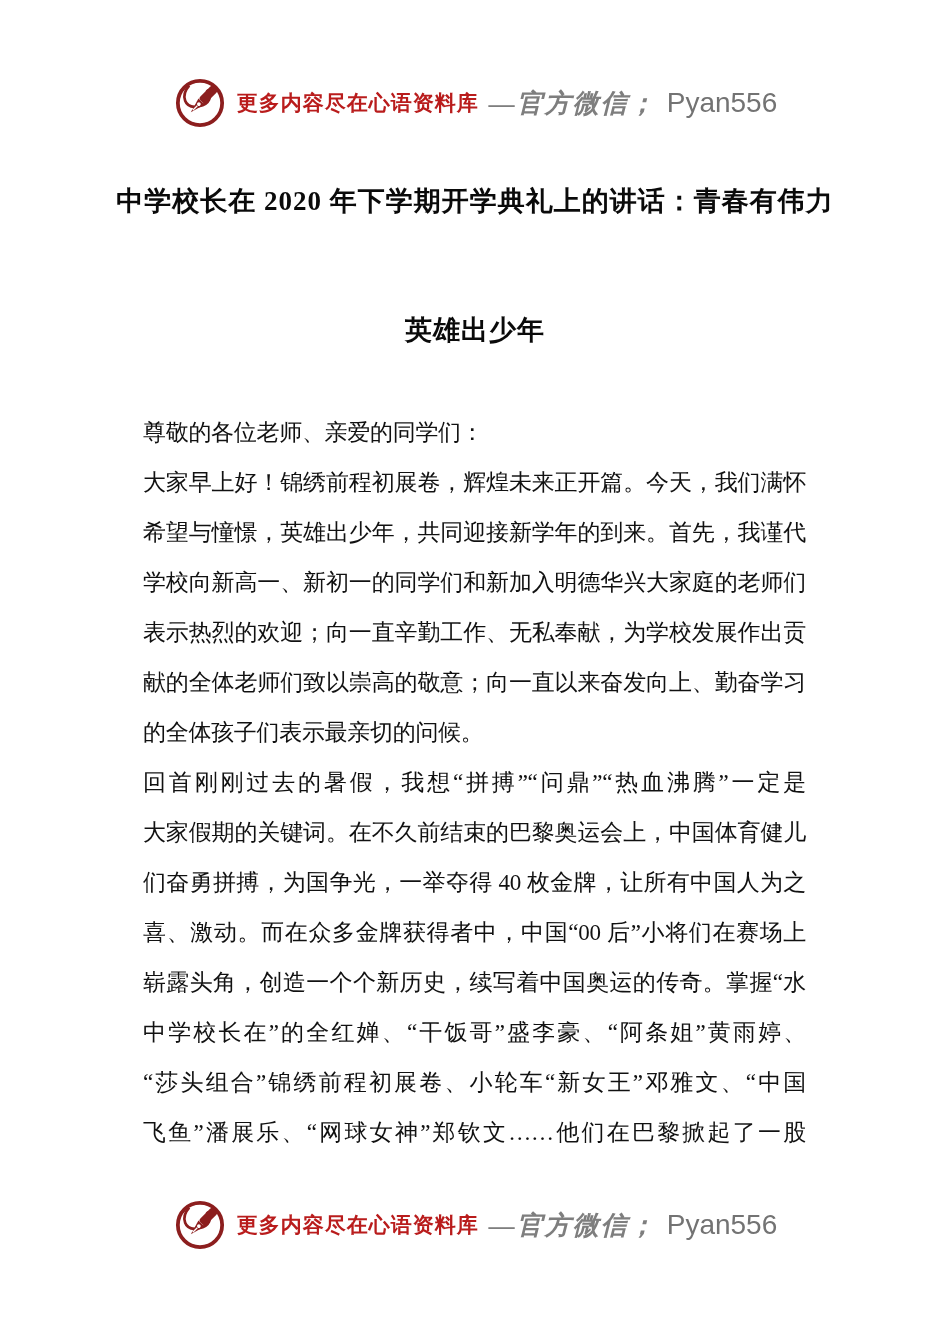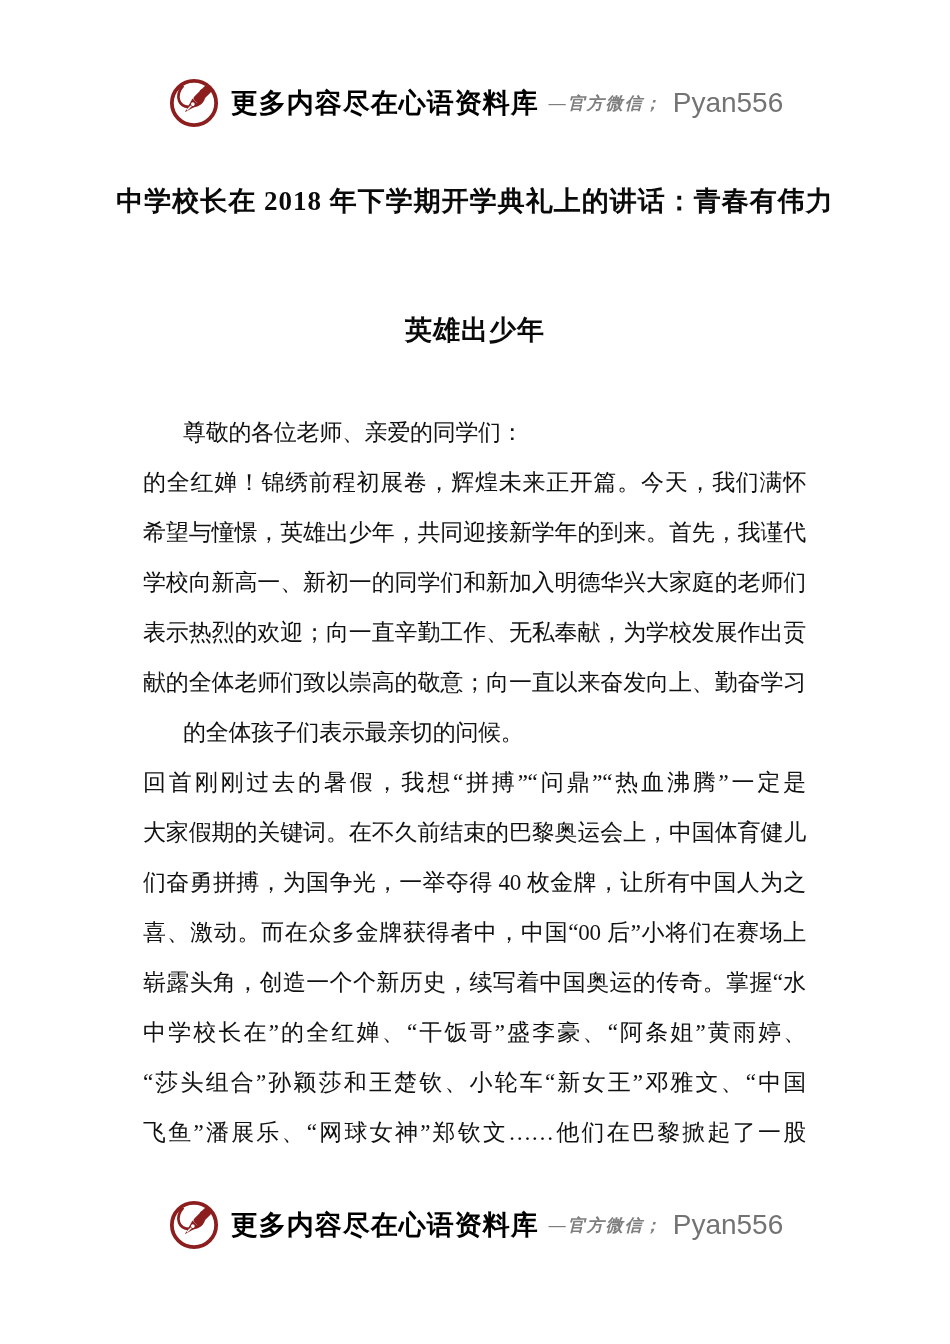--- a/index.html
+++ b/index.html
@@ -20,28 +20,28 @@
     display: flex;
     align-items: center;
     justify-content: center;
     gap: 10px;
     white-space: nowrap;
   }
   .brandbar.top    { top: 76px;   }
   .brandbar.bottom { top: 1198px; }
   .logo-icon { width: 54px; height: 54px; flex: 0 0 auto; }
   .brand-text {
-    color: #000000;
-    font-size: 27px;
+    color: #b91c1c;
+    font-size: 21px;
     font-weight: bold;
     letter-spacing: 1px;
   }
   .brand-gray {
     color: #7E7E7E;
-    font-size: 17px;
+    font-size: 26px;
     font-weight: bold;
     font-style: italic;
     letter-spacing: 2px;
   }
   .brand-id {
     color: #737373;
     font-size: 28px;
     font-family: "Liberation Sans", "DejaVu Sans", sans-serif;
   }
 
@@ -75,21 +75,20 @@
     line-height: 50px;
     overflow: hidden;
   }
   .line.fill {
     text-align: justify;
     text-align-last: justify;
   }
   .line.natural {
     text-align: left;
     text-align-last: left;
-    margin-left: 40px;
   }
 </style>
 </head>
 <body>
 
 <div class="page">
 
   <div class="brandbar top">
     <svg class="logo-icon" viewBox="0 0 50 50" xmlns="http://www.w3.org/2000/svg">
       <circle cx="25" cy="25" r="20.5" fill="none" stroke="#8C1E1E" stroke-width="3.5"></circle>
@@ -99,38 +98,38 @@
         <path d="M21 23 L29 23 L25 37 Z" fill="#8C1E1E"></path>
         <circle cx="25" cy="26.5" r="1.7" fill="#ffffff"></circle>
         <line x1="25" y1="28.5" x2="25" y2="34.5" stroke="#ffffff" stroke-width="1.2"></line>
       </g>
     </svg>
     <span class="brand-text">更多内容尽在心语资料库</span>
     <span class="brand-gray">—官方微信；</span>
     <span class="brand-id">Pyan556</span>
   </div>
 
-  <h1 class="doc-title l1">中学校长在 2018 年下学期开学典礼上的讲话：青春有伟力</h1>
+  <h1 class="doc-title l1">中学校长在 2020 年下学期开学典礼上的讲话：青春有伟力</h1>
   <h1 class="doc-title l2">英雄出少年</h1>
 
   <div class="doc-body">
     <div class="line natural">尊敬的各位老师、亲爱的同学们：</div>
-    <div class="line fill">的全红婵！锦绣前程初展卷，辉煌未来正开篇。今天，我们满怀</div>
+    <div class="line fill">大家早上好！锦绣前程初展卷，辉煌未来正开篇。今天，我们满怀</div>
     <div class="line fill">希望与憧憬，英雄出少年，共同迎接新学年的到来。首先，我谨代表</div>
     <div class="line fill">学校向新高一、新初一的同学们和新加入明德华兴大家庭的老师们</div>
     <div class="line fill">表示热烈的欢迎；向一直辛勤工作、无私奉献，为学校发展作出贡</div>
     <div class="line fill">献的全体老师们致以崇高的敬意；向一直以来奋发向上、勤奋学习</div>
     <div class="line natural">的全体孩子们表示最亲切的问候。</div>
     <div class="line fill">回首刚刚过去的暑假，我想“拼搏”“问鼎”“热血沸腾”一定是</div>
     <div class="line fill">大家假期的关键词。在不久前结束的巴黎奥运会上，中国体育健儿</div>
     <div class="line fill">们奋勇拼搏，为国争光，一举夺得 40 枚金牌，让所有中国人为之欣</div>
     <div class="line fill">喜、激动。而在众多金牌获得者中，中国“00 后”小将们在赛场上</div>
     <div class="line fill">崭露头角，创造一个个新历史，续写着中国奥运的传奇。掌握“水</div>
     <div class="line fill">中学校长在”的全红婵、“干饭哥”盛李豪、“阿条姐”黄雨婷、</div>
-    <div class="line fill">“莎头组合”孙颖莎和王楚钦、小轮车“新女王”邓雅文、“中国</div>
+    <div class="line fill">“莎头组合”锦绣前程初展卷、小轮车“新女王”邓雅文、“中国</div>
     <div class="line fill">飞鱼”潘展乐、“网球女神”郑钦文……他们在巴黎掀起了一股</div>
   </div>
 
   <div class="brandbar bottom">
     <svg class="logo-icon" viewBox="0 0 50 50" xmlns="http://www.w3.org/2000/svg">
       <circle cx="25" cy="25" r="20.5" fill="none" stroke="#8C1E1E" stroke-width="3.5"></circle>
       <path d="M15 9 C 7 18, 10 31, 24 28 C 34 26, 37 18, 31 13" fill="none" stroke="#8C1E1E" stroke-width="2.5"></path>
       <g transform="rotate(45 25 25)">
         <rect x="21" y="5" width="8" height="18" rx="2.5" fill="#8C1E1E"></rect>
         <path d="M21 23 L29 23 L25 37 Z" fill="#8C1E1E"></path>

